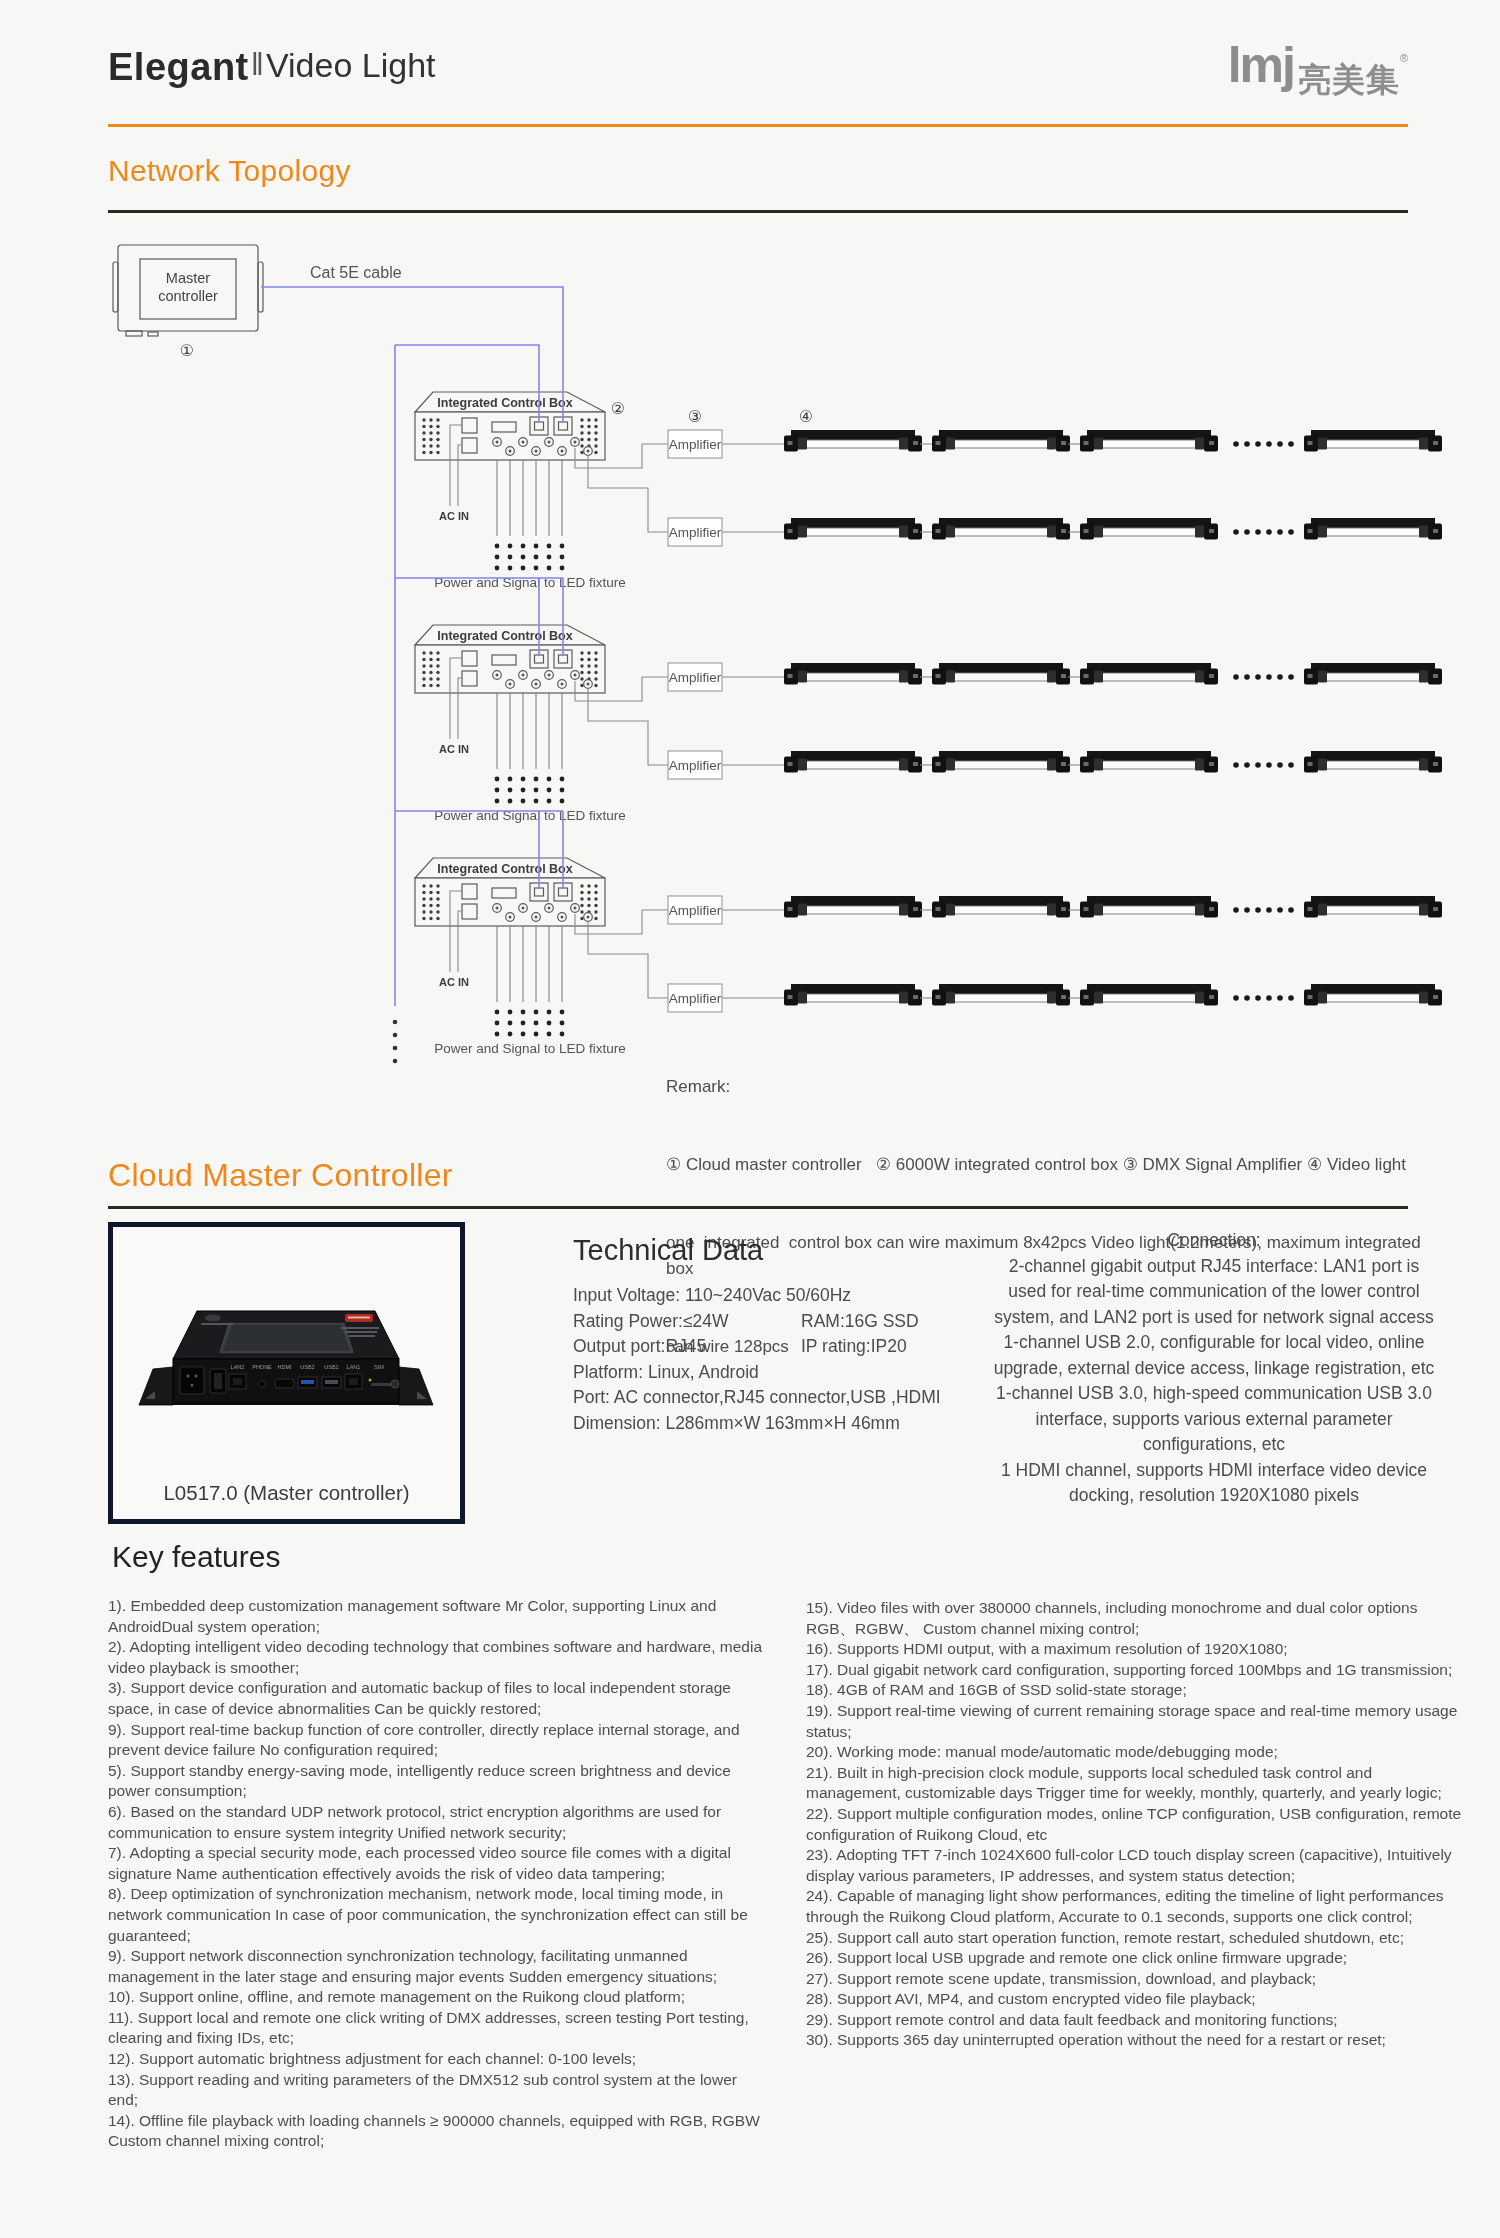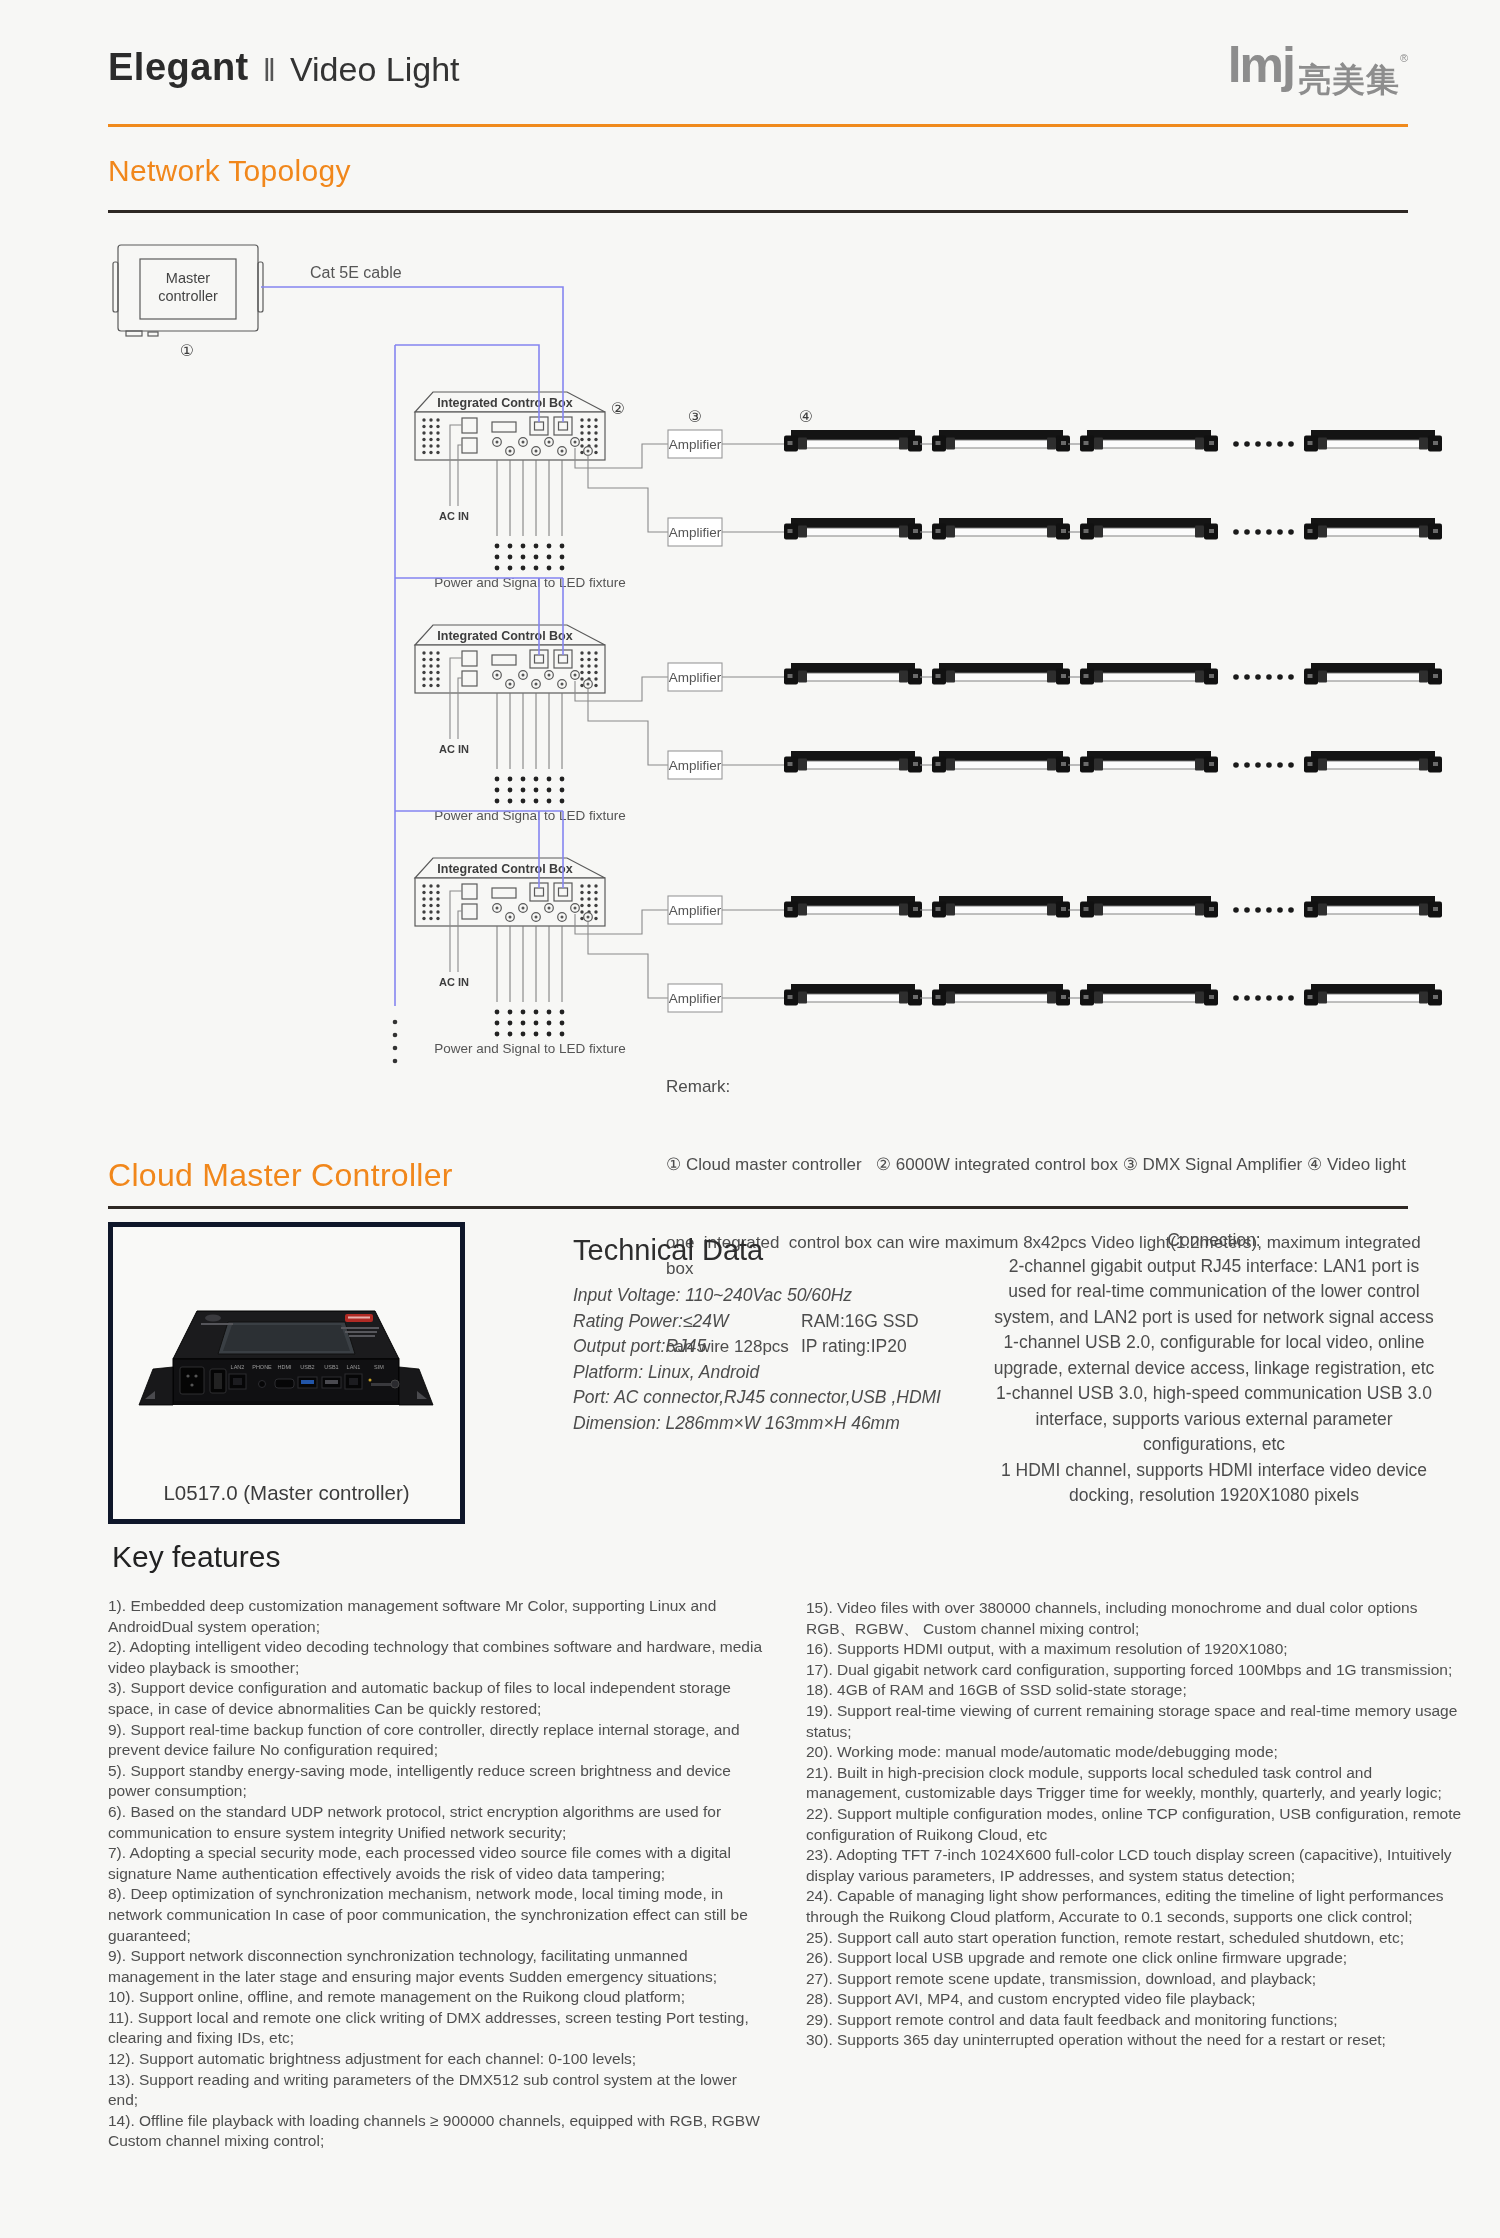--- a/index.html
+++ b/index.html
@@ -1,21 +1,21 @@
 <!DOCTYPE html>
 <html><head>
 <meta charset="utf-8">
 <style>
   html,body{margin:0;padding:0;background:#e9e9e7;}
   .page{position:relative;width:1500px;height:2238px;background:#f7f7f5;margin:0 auto;
         font-family:"Liberation Sans",sans-serif;color:#4d4d4d;overflow:hidden;}
   .abs{position:absolute;}
 
   
-  .hdr-title{left:108px;top:46px;display:flex;align-items:flex-end;gap:14px;}
+  .hdr-title{left:108px;top:46px;display:flex;align-items:flex-start;gap:2px;}
   .hdr-main{font-size:38px;font-weight:700;color:#2b2b2b;letter-spacing:.5px;}
   .hdr-sep{font-size:32px;font-weight:400;color:#555;}
   .hdr-sub{font-size:34px;font-weight:300;color:#333;}
   .logo{right:92px;top:40px;display:flex;align-items:flex-start;}
   .logo-lmj{position:relative;font-size:50px;font-weight:700;color:#8d8d8d;line-height:1;letter-spacing:-2px;}
   .logo-cn{font-size:33px;font-weight:700;color:#8d8d8d;margin-top:18px;margin-left:4px;letter-spacing:1px;}
   .logo-reg{font-size:11px;color:#8d8d8d;margin-top:12px;}
   .rule-orange{left:108px;top:124px;width:1300px;height:3px;background:#f08a1c;}
   .rule-dark{width:1300px;height:3px;background:#2e2824;}
 
@@ -39,21 +39,21 @@
   
   .remark{left:666px;top:1022px;width:760px;font-size:17px;line-height:26px;color:#4d4d4d;white-space:pre-wrap;}
 
   
   .frame{left:108px;top:1222px;width:347px;height:292px;border:5px solid #0f172a;background:#f9f9f7;}
   .caption{position:absolute;left:0;right:0;bottom:14px;text-align:center;font-size:20.5px;color:#3c3c3c;}
   .d-lbl{font:5.5px "Liberation Sans",sans-serif;fill:#9b9b9b;text-anchor:middle;}
   .tech{left:573px;top:1234px;width:400px;}
   .tech-title{font-size:29px;color:#2d2d2d;margin:0 0 16px 0;font-weight:500;}
   .tech-row{font-size:17.5px;line-height:25.5px;color:#4c4c4c;}
-  .tech-row .l{display:inline-block;min-width:228px;font-style:italic;}
+  .tech-row .l{display:inline-block;min-width:228px;}
   .conn{left:988px;top:1228px;width:452px;font-size:17.5px;line-height:25.5px;color:#4c4c4c;}
   .conn p{margin:0;text-align:center;}
 
   
   .kf-title{left:112px;top:1540px;font-size:30px;color:#222;font-weight:500;}
   .kf-col{font-size:15.5px;line-height:20.6px;color:#4f4f4f;}
   .kf-col p{margin:0;}
   .kf-left{left:108px;top:1596px;width:658px;}
   .kf-right{left:806px;top:1598px;width:656px;}
 </style>

